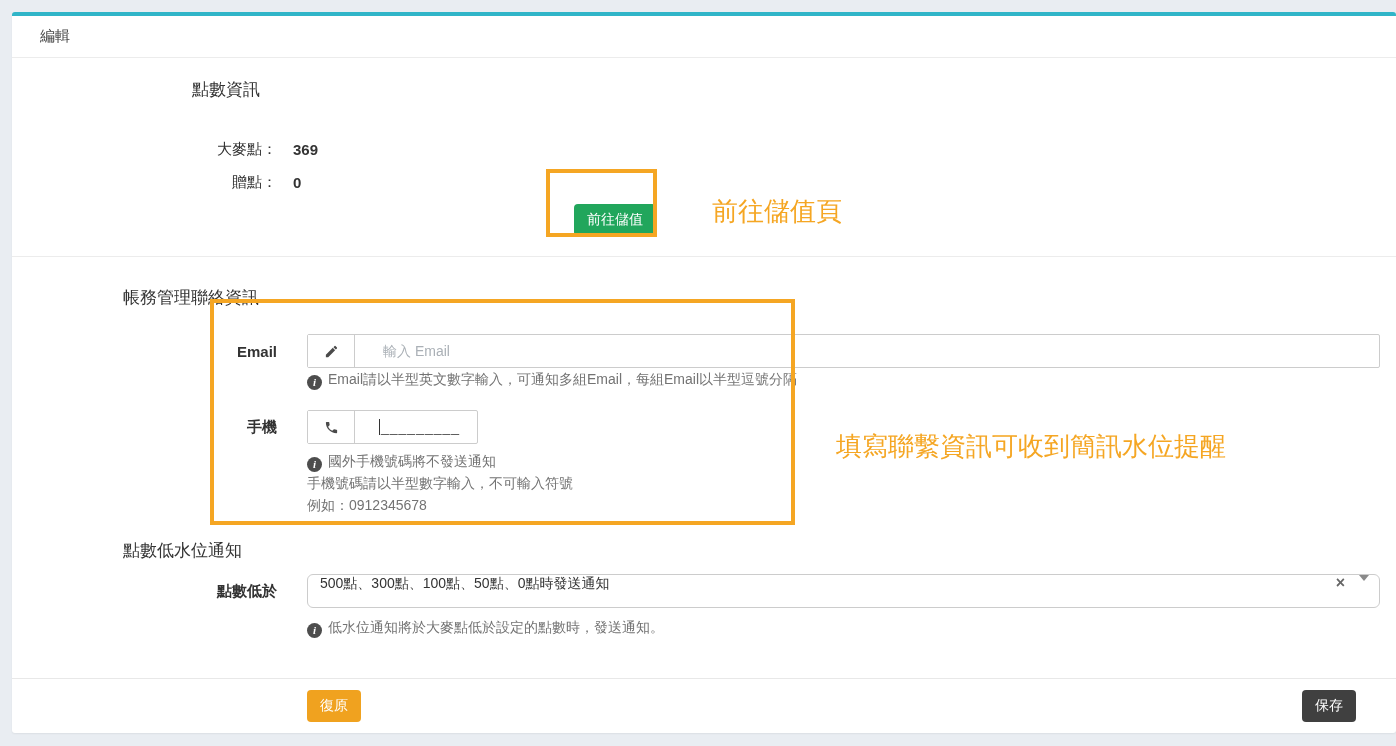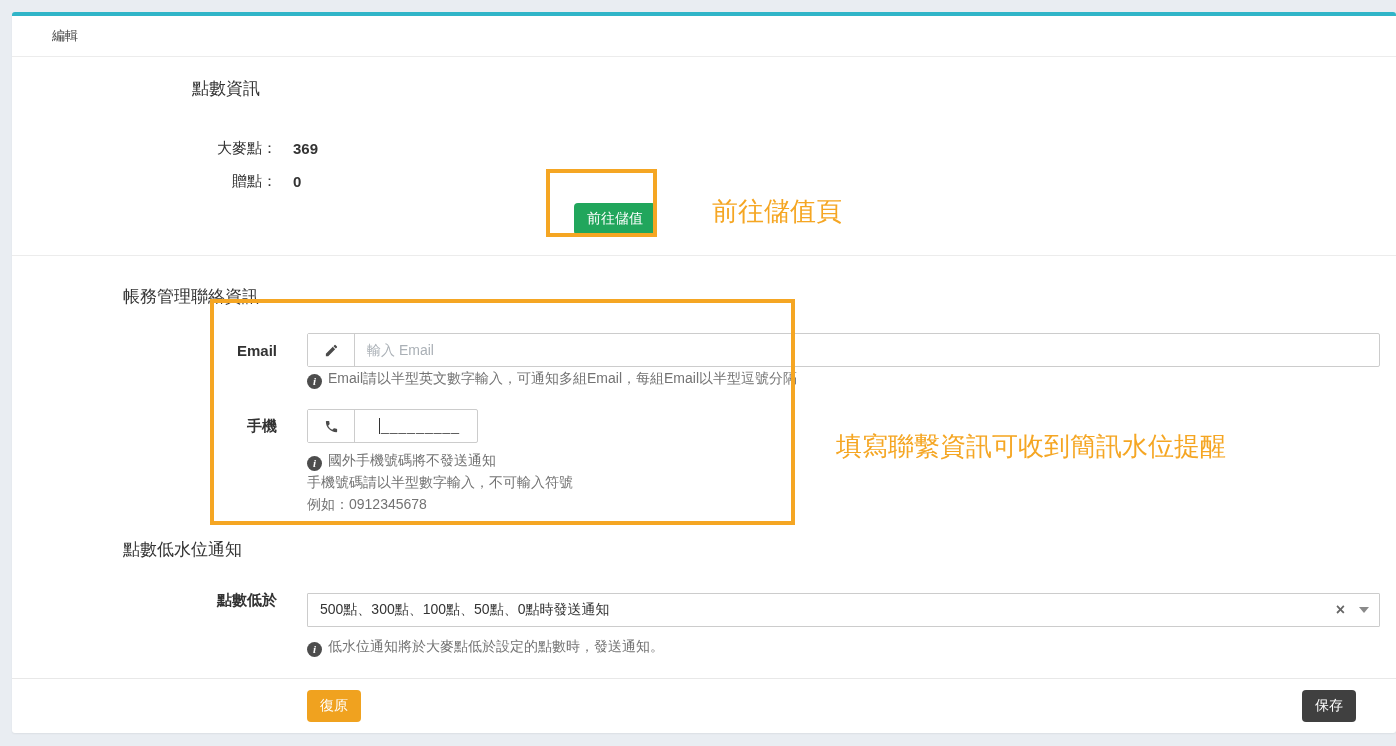--- a/index.html
+++ b/index.html
@@ -9,21 +9,21 @@
     background:#e9edf2;
     font-family:"Liberation Sans","DejaVu Sans",sans-serif;
     color:#333;
   }
   .card {
     position:absolute; left:12px; right:0; top:12px; bottom:13px;
     background:#fff; border-top:4px solid #30b5c8; border-radius:3px;
     box-shadow:0 1px 2px rgba(0,0,0,.06);
   }
   .card-header {
-    padding:11px 40px; font-size:13px; color:#444;
+    padding:11px 28px; font-size:15px; color:#444;
     border-bottom:1px solid #ececec;
   }
   .card-body { position:relative; }
   .section-title { font-size:17px; color:#333; line-height:20px; }
   .title-points { margin:22px 0 0 180px; }
   .title-indent { margin-left:111px; }
   .title-contact { margin-top:31px; }
   .title-lowpoint { margin-top:25px; }
 
   .points-row { display:flex; align-items:center; font-size:15px; }
@@ -52,21 +52,21 @@
   .form-label {
     width:265px; text-align:right; font-weight:bold; font-size:15px; color:#333;
     flex:none;
   }
   .form-control-col { margin-left:30px; flex:1; display:flex; }
 
   .input-group {
     display:flex; align-items:stretch; height:34px;
     border:1px solid #ccc; border-radius:2px; background:#fff;
   }
-  .input-group-wide { width:1073px; }
+  .input-group-wide { width:1073px;gap:16px; }
   .input-group-narrow { width:171px;gap:16px; }
   .input-addon {
     width:47px; flex:none; display:flex; align-items:center; justify-content:center;
     border-right:1px solid #ccc; background:#fff;
   }
   .input-addon svg { display:block; }
   .text-input {
     border:none; outline:none; flex:1; min-width:0;
     font-size:14px; padding:0 12px; color:#333; background:transparent;
     font-family:"Liberation Sans","DejaVu Sans",sans-serif;
@@ -84,23 +84,23 @@
   .help-select { margin-top:8px; }
   .info-i {
     display:inline-block; width:15px; height:15px; line-height:15px;
     border-radius:50%; background:#4d4d4d; color:#fff; text-align:center;
     font-size:11px; font-style:italic; font-weight:bold;
     font-family:"Liberation Serif","DejaVu Serif",serif;
     margin-right:6px; vertical-align:-2px;
   }
 
   .select-box {
-    width:1073px; height:34px; border:1px solid #ccc; border-radius:1px;
-    display:flex; align-items:center; padding:0 10px 0 12px;
-    font-size:14px; color:#333; background:#fff; cursor:pointer;margin-top:20px;
+    width:1073px; height:34px; border:1px solid #ccc; border-radius:6px;
+    display:flex; align-items:flex-start; padding:0 10px 0 12px;
+    font-size:14px; color:#333; background:#fff; cursor:pointer;
   }
   .select-value { flex:1; }
   .select-clear { color:#666; font-size:16px; font-weight:bold; margin-right:14px; cursor:pointer; line-height:1; }
   .select-caret {
     width:0; height:0; border-left:5px solid transparent; border-right:5px solid transparent;
     border-top:6px solid #8a8a8a;
   }
 
   .card-footer {
     position:absolute; left:0; right:0; bottom:0; height:55px;

